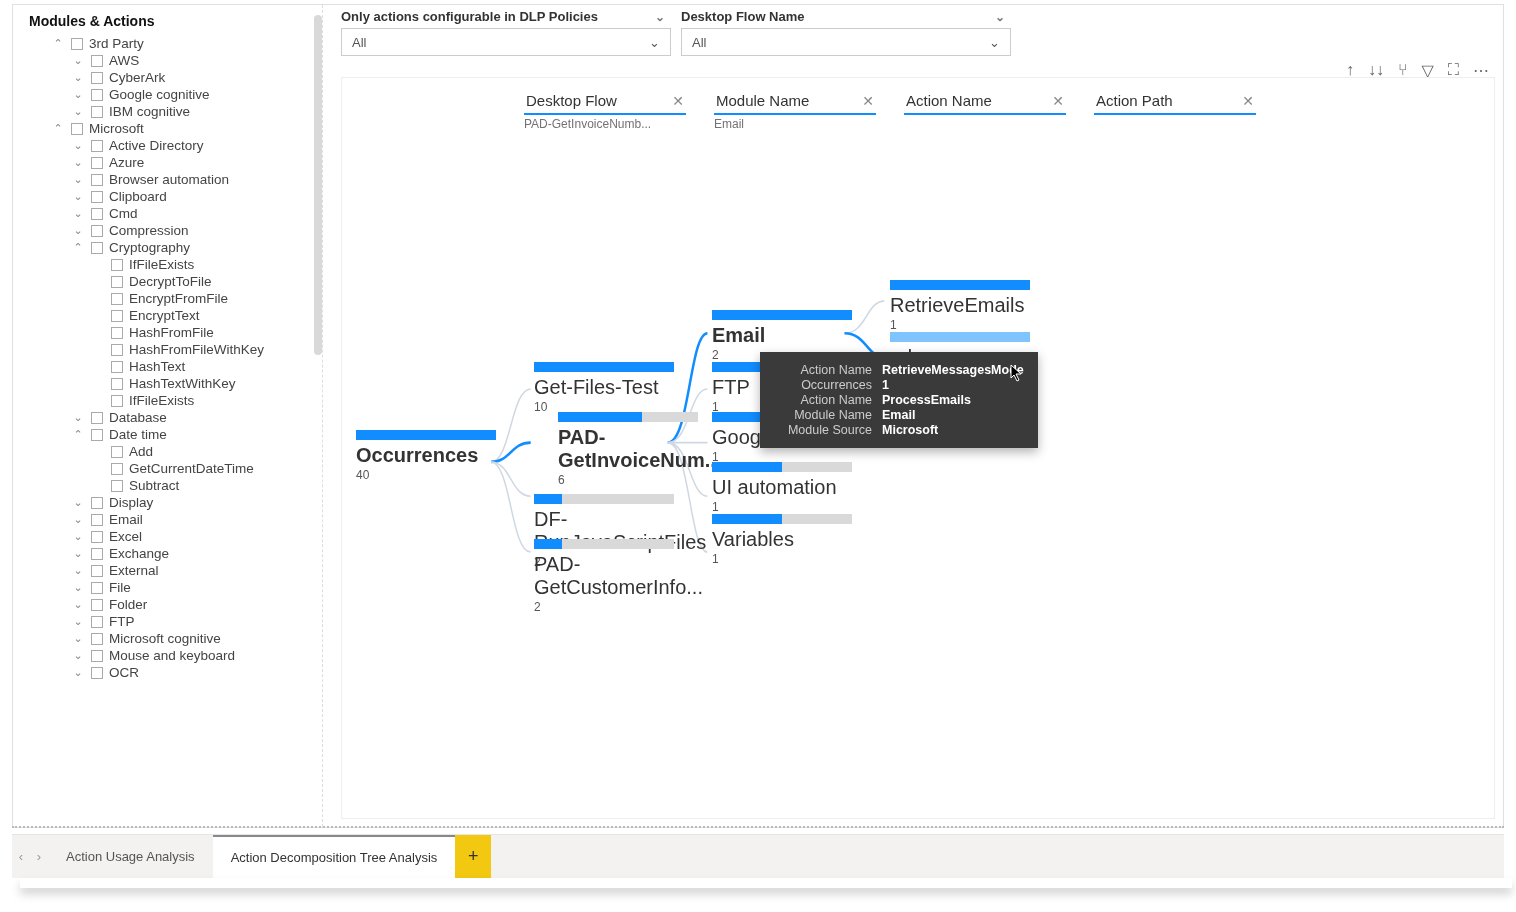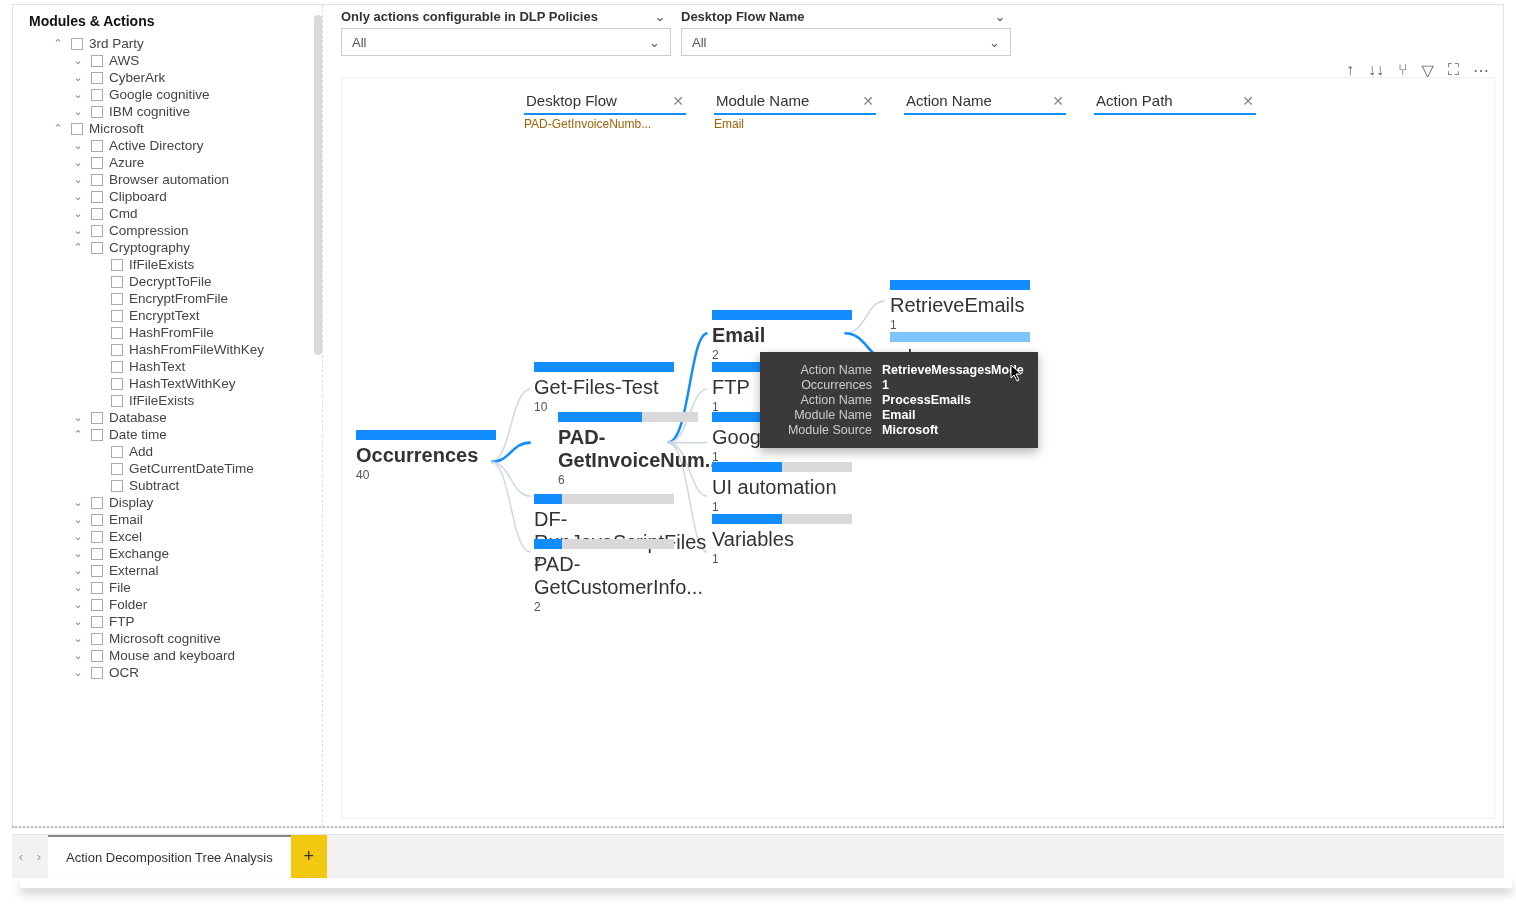--- a/index.html
+++ b/index.html
@@ -26,21 +26,21 @@
     .filter-select { border: 1px solid #ccc; height: 28px; display: flex; align-items: center; justify-content: space-between; padding: 0 10px; color: #555; background: #fff; cursor: pointer; }
     .icon-row { position: absolute; right: 14px; top: 56px; display: flex; gap: 14px; color: #666; }
     .icon-row .ico { cursor: pointer; font-size: 16px; }
 
     
     .canvas { position: absolute; left: 328px; right: 8px; top: 72px; bottom: 8px; border: 1px solid #eee; background: #fff; overflow: hidden; }
 
     .dim-headers { position: absolute; top: 10px; left: 182px; display: flex; gap: 28px; }
     .dim-header { width: 162px; border-bottom: 2px solid #118DFF; padding: 4px 2px; display: flex; align-items: center; justify-content: space-between; color: #333; font-size: 15px; }
     .dim-header .close { color: #888; cursor: pointer; font-size: 14px; }
-    .dim-sub { color: #a16207; font-size: 12px; margin-top: 2px; display: block; max-width: 160px; overflow: hidden; text-overflow: ellipsis; white-space: nowrap; }
+    .dim-sub { color: #737373; font-size: 12px; margin-top: 2px; display: block; max-width: 160px; overflow: hidden; text-overflow: ellipsis; white-space: nowrap; }
 
     .node { position: absolute; }
     .node-bar { height: 10px; background: #d9d9d9; position: relative; }
     .node-bar .fill { position: absolute; left: 0; top: 0; bottom: 0; background: #118DFF; }
     .node-title { font-size: 20px; color: #333; margin-top: 4px; }
     .node-title.bold { font-weight: 600; }
     .node-value { font-size: 12px; color: #555; margin-top: 1px; }
 
     
     svg.connectors { position: absolute; left: 0; top: 0; width: 100%; height: 100%; pointer-events: none; }
@@ -467,18 +467,19 @@
         </svg>
     </div>
   </div>
 
   <div class="hdiv"></div>
 
   <div class="tabs-bar">
     <div class="tab-nav">‹</div>
     <div class="tab-nav">›</div>
     <div id="tabs-root" style="display:flex;">
+        <div class="tab">Action Usage Analysis</div>
         <div class="tab active">Action Decomposition Tree Analysis</div>
       </div>
     <div class="tab add">+</div>
   </div>
   <div class="shadow"></div>
 </div>
 
 </body></html>

